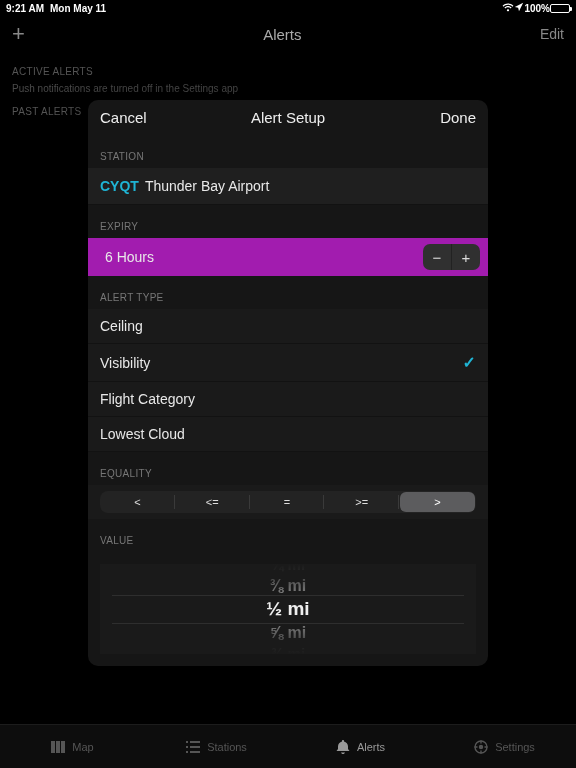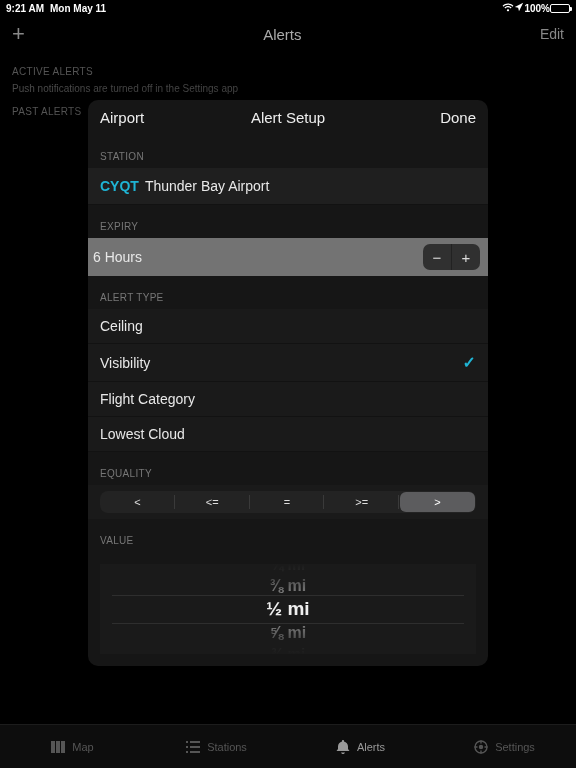--- a/index.html
+++ b/index.html
@@ -28,21 +28,21 @@
   .modal-header { height: 38px; display: flex; align-items: center; justify-content: space-between; padding: 0 12px; font-size: 15px; }
   .modal-header .center { position: absolute; left: 0; right: 0; text-align: center; pointer-events: none; font-size: 15px; color: #eee; }
   .modal-header .btn { color: #eee; font-size: 15px; z-index: 1; }
 
   .section-header { font-size: 10px; color: #777; padding: 16px 12px 6px; letter-spacing: .3px; }
   .row { background: #1f1f1f; padding: 10px 12px; font-size: 14px; color: #e8e8e8; display: flex; align-items: center; border-bottom: 1px solid #121212; }
   .row:last-of-type { border-bottom: none; }
   .station-code { color: #1fb4d4; font-weight: 600; margin-right: 6px; }
 
   
-  .expiry-row { background: #737373; padding: 6px 8px 6px 5px; display: flex; align-items: center; justify-content: space-between; }
+  .expiry-row { background: #a21caf; padding: 6px 8px 6px 17px; display: flex; align-items: center; justify-content: space-between; }
   .stepper { display: flex; background: #303030; border-radius: 7px; overflow: hidden; }
   .stepper button { width: 28px; height: 26px; background: transparent; border: none; color: #ddd; font-size: 15px; display: flex; align-items: center; justify-content: center; cursor: pointer;}
   .stepper .sep { width: 1px; background: #222; }
 
   
   .list-row { background: #1a1a1a; padding: 9px 12px; font-size: 14px; color: #e8e8e8; display: flex; align-items: center; justify-content: space-between; border-bottom: 1px solid #121212; }
   .check { color: #1fb4d4; font-size: 16px; font-weight: 700; }
 
   
   .seg-wrap { padding: 6px 12px; background: #1a1a1a; }
@@ -105,21 +105,21 @@
 </div>
 
 <div class="bg-content">
   <div class="bg-section-header">ACTIVE ALERTS</div>
   <div class="bg-note">Push notifications are turned off in the Settings app</div>
   <div class="bg-section-header">PAST ALERTS</div>
 </div>
 
 <div class="modal">
   <div class="modal-header">
-    <span class="btn">Airport</span>
+    <span class="btn">Cancel</span>
     <span class="center">Alert Setup</span>
     <span class="btn">Done</span>
   </div>
 
   <div class="section-header">STATION</div>
   <div class="row">
     <span class="station-code">CYQT</span>
     <span>Thunder Bay Airport</span>
   </div>
 

